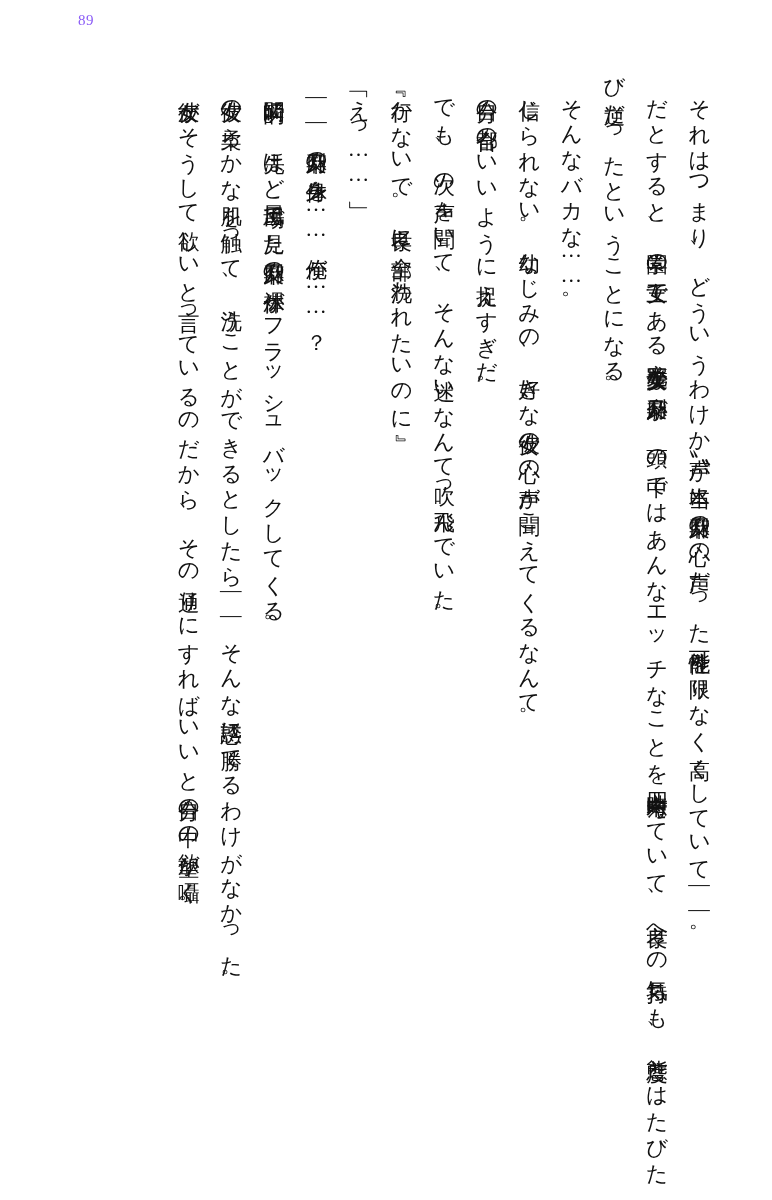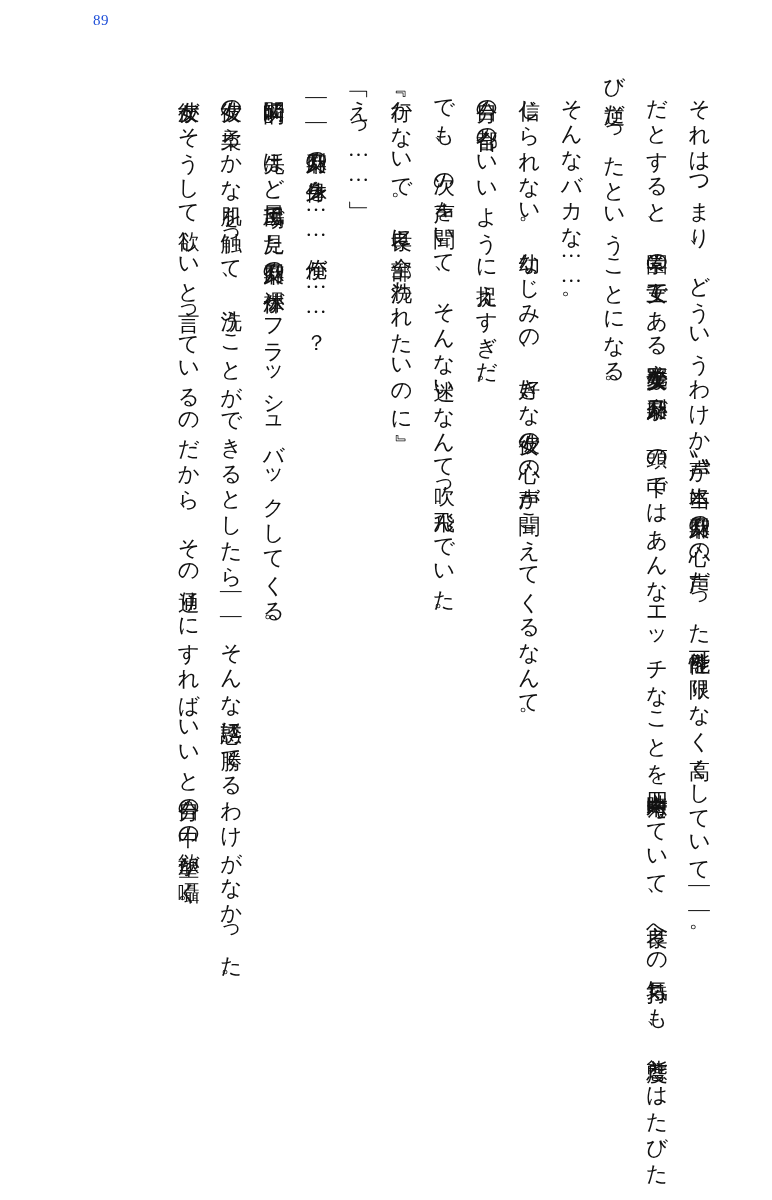--- a/index.html
+++ b/index.html
@@ -22,23 +22,22 @@
     height: 1200px;
     box-sizing: border-box;
   }
   
   .page-number {
     position: absolute;
     top: 12px;
     left: 78px;
     font-size: 15px;
     font-family: "Liberation Serif", "DejaVu Serif", serif;
-    color: #1d4ed8;
+    color: #8b5cf6;
     letter-spacing: 0.5px;
-    margin-left: 15px;
   }
   
   .vtext {
     position: absolute;
     top: 62px;
     left: 52px;
     width: 668px;
     height: 1112px;
     writing-mode: vertical-rl;
     -webkit-writing-mode: vertical-rl;

